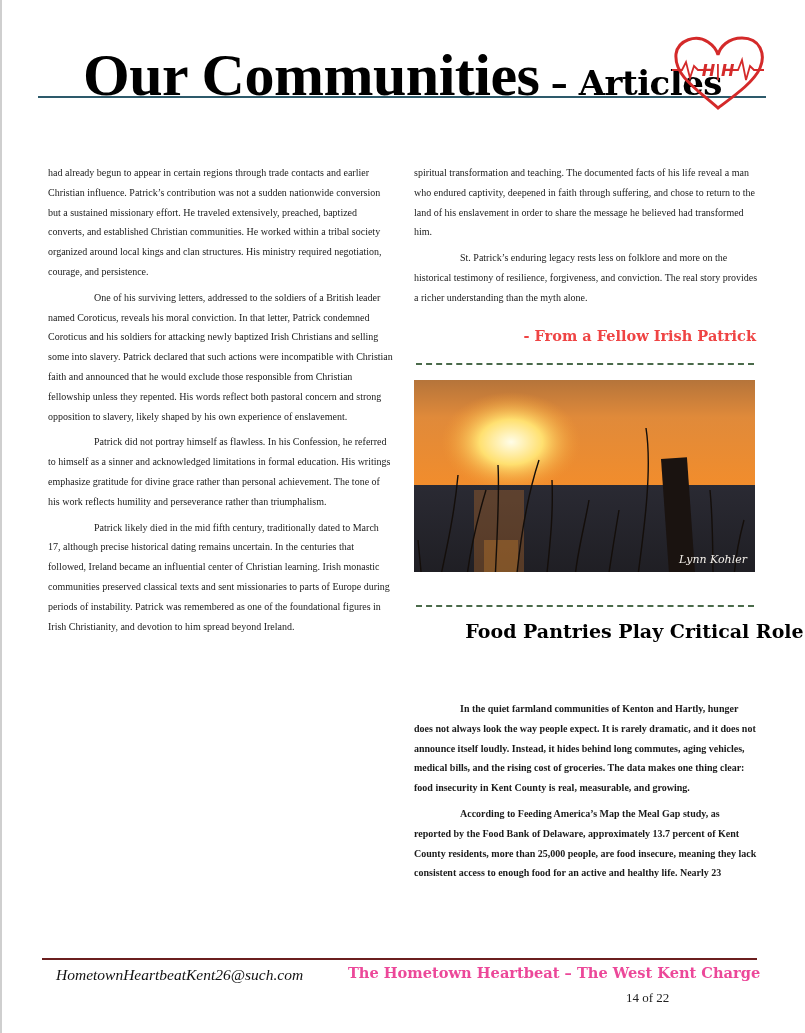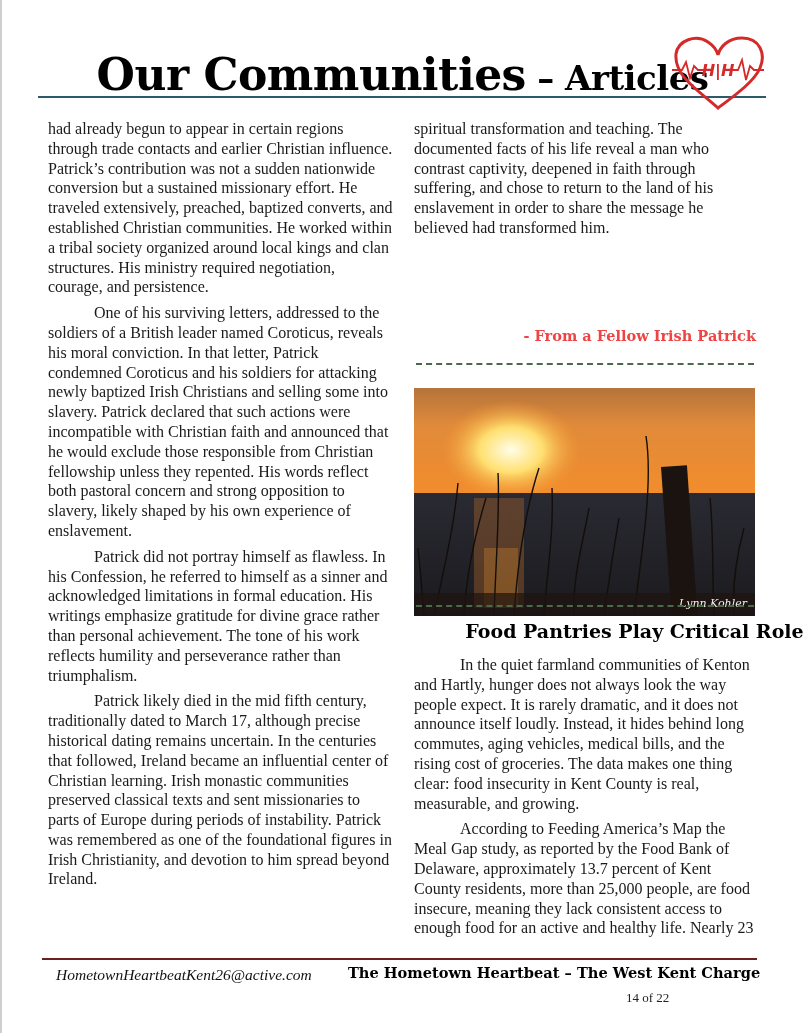--- a/index.html
+++ b/index.html
@@ -6,57 +6,57 @@
     body {
       width: 805px; height: 1033px; position: relative; overflow: hidden;
       background: #ffffff; font-family: "Liberation Serif", serif; color: #1a1a1a;
     }
     .page-edge { position: absolute; left: 0; top: 0; width: 2px; height: 1033px; background: #cfcfcf; }
     .title {
       position: absolute; left: 0; width: 805px; top: 50px; text-align: center;
       font-family: "DejaVu Serif", serif; font-weight: bold; color: #000;
       letter-spacing: -0.5px; line-height: 50px; white-space: nowrap;
     }
-    .title .main { font-size: 44px; }
+    .title .main { font-size: 60px; font-family: Liberation Serif, serif; }
     .title .dash { font-size: 34px; }
     .title .sub { font-size: 34px; }
     .title-rule { position: absolute; left: 38px; top: 96px; width: 728px; height: 2px; background: #2d5a6b; }
     .logo { position: absolute; left: 668px; top: 32px; width: 100px; height: 80px; }
 
-    .col { position: absolute; font-size: 16px; line-height: 19.8px; }
+    .col { position: absolute; font-size: 10px; line-height: 19.8px; margin-top: 44px; }
     .col p { margin: 0; }
     .col-left { left: 48px; top: 119px; width: 345px; }
     .col-right-top { left: 414px; top: 119px; width: 345px; }
     .indent { text-indent: 46px; }
     .gap { margin-top: 6px !important; }
 
     .byline {
       position: absolute; left: 414px; top: 327px; width: 342px; text-align: right;
       font-family: "DejaVu Serif", serif; font-weight: bold; font-size: 14.5px; color: #ef4444;
     }
     .dash-rule { position: absolute; left: 416px; width: 338px; height: 0; border-top: 2px dashed #4a6a4a; }
-    .photo { position: absolute; left: 414px; top: 388px; width: 341px; height: 228px; overflow: hidden; }
+    .photo { position: absolute; left: 414px; top: 380px; width: 341px; height: 192px; overflow: hidden; }
     .photo svg { display: block; }
     .credit {
       position: absolute; right: 8px; bottom: 6px; color: #f4f0ea; font-style: italic;
       font-family: "DejaVu Serif", serif; font-size: 11px;
     }
     .heading2 {
       position: absolute; left: 414px; top: 620px; width: 345px; text-align: center;
       font-family: "DejaVu Serif", serif; font-weight: bold; font-size: 19px; color: #000; white-space: nowrap; margin-left: 48px;
     }
-    .col-right-bottom { left: 414px; top: 655px; width: 345px; }
+    .col-right-bottom { left: 414px; top: 655px; width: 345px; font-weight: bold; }
 
     .foot-rule { position: absolute; left: 42px; top: 958px; width: 715px; height: 2px; background: #6b1f1f; }
     .email {
       position: absolute; left: 56px; top: 966px; font-style: italic; font-size: 15.5px; color: #111;
     }
     .pub {
       position: absolute; left: 348px; top: 964px; font-family: "DejaVu Serif", serif; font-weight: bold;
-      font-size: 14.6px; color: #000000; white-space: nowrap;
+      font-size: 14.6px; color: #ec4899; white-space: nowrap;
     }
     .pagenum { position: absolute; left: 626px; top: 990px; font-size: 13px; color: #222; }
   </style>
 </head>
 <body>
 
 <div class="page-edge"></div>
 
 <div class="title">
   <span class="main">Our Communities</span><span class="dash"> – </span><span class="sub">Articles</span>
@@ -73,21 +73,22 @@
 </div>
 
 <div class="col col-left">
   <p>had already begun to appear in certain regions through trade contacts and earlier Christian influence. Patrick’s contribution was not a sudden nationwide conversion but a sustained missionary effort. He traveled extensively, preached, baptized converts, and established Christian communities. He worked within a tribal society organized around local kings and clan structures. His ministry required negotiation, courage, and persistence.</p>
   <p class="indent gap">One of his surviving letters, addressed to the soldiers of a British leader named Coroticus, reveals his moral conviction. In that letter, Patrick condemned Coroticus and his soldiers for attacking newly baptized Irish Christians and selling some into slavery. Patrick declared that such actions were incompatible with Christian faith and announced that he would exclude those responsible from Christian fellowship unless they repented. His words reflect both pastoral concern and strong opposition to slavery, likely shaped by his own experience of enslavement.</p>
   <p class="indent gap">Patrick did not portray himself as flawless. In his Confession, he referred to himself as a sinner and acknowledged limitations in formal education. His writings emphasize gratitude for divine grace rather than personal achievement. The tone of his work reflects humility and perseverance rather than triumphalism.</p>
   <p class="indent gap">Patrick likely died in the mid fifth century, traditionally dated to March 17, although precise historical dating remains uncertain. In the centuries that followed, Ireland became an influential center of Christian learning. Irish monastic communities preserved classical texts and sent missionaries to parts of Europe during periods of instability. Patrick was remembered as one of the foundational figures in Irish Christianity, and devotion to him spread beyond Ireland.</p>
 </div>
 
 <div class="col col-right-top">
-  <p>spiritual transformation and teaching. The documented facts of his life reveal a man who contrast captivity, deepened in faith through suffering, and chose to return to the land of his enslavement in order to share the message he believed had transformed him.</p>
+  <p>spiritual transformation and teaching. The documented facts of his life reveal a man who endured captivity, deepened in faith through suffering, and chose to return to the land of his enslavement in order to share the message he believed had transformed him.</p>
+  <p class="indent gap">St. Patrick’s enduring legacy rests less on folklore and more on the historical testimony of resilience, forgiveness, and conviction. The real story provides a richer understanding than the myth alone.</p>
 </div>
 <div class="byline">- From a Fellow Irish Patrick</div>
 
 <div class="dash-rule" style="top:363px;"></div>
 <div class="photo">
   <svg width="341" height="228" viewBox="0 0 341 228">
     <defs>
       <linearGradient id="sky" x1="0" y1="0" x2="0" y2="1">
         <stop offset="0" stop-color="#b5743a"></stop>
         <stop offset="0.35" stop-color="#e08a3a"></stop>
@@ -128,15 +129,15 @@
 </div>
 <div class="dash-rule" style="top:605px;"></div>
 
 <div class="heading2">Food Pantries Play Critical Role</div>
 <div class="col col-right-bottom">
   <p class="indent">In the quiet farmland communities of Kenton and Hartly, hunger does not always look the way people expect. It is rarely dramatic, and it does not announce itself loudly. Instead, it hides behind long commutes, aging vehicles, medical bills, and the rising cost of groceries. The data makes one thing clear: food insecurity in Kent County is real, measurable, and growing.</p>
   <p class="indent gap">According to Feeding America’s Map the Meal Gap study, as reported by the Food Bank of Delaware, approximately 13.7 percent of Kent County residents, more than 25,000 people, are food insecure, meaning they lack consistent access to enough food for an active and healthy life. Nearly 23</p>
 </div>
 
 <div class="foot-rule"></div>
-<div class="email">HometownHeartbeatKent26@active.com</div>
+<div class="email">HometownHeartbeatKent26@such.com</div>
 <div class="pub">The Hometown Heartbeat – The West Kent Charge</div>
 <div class="pagenum">14 of 22</div>
 
 </body></html>

